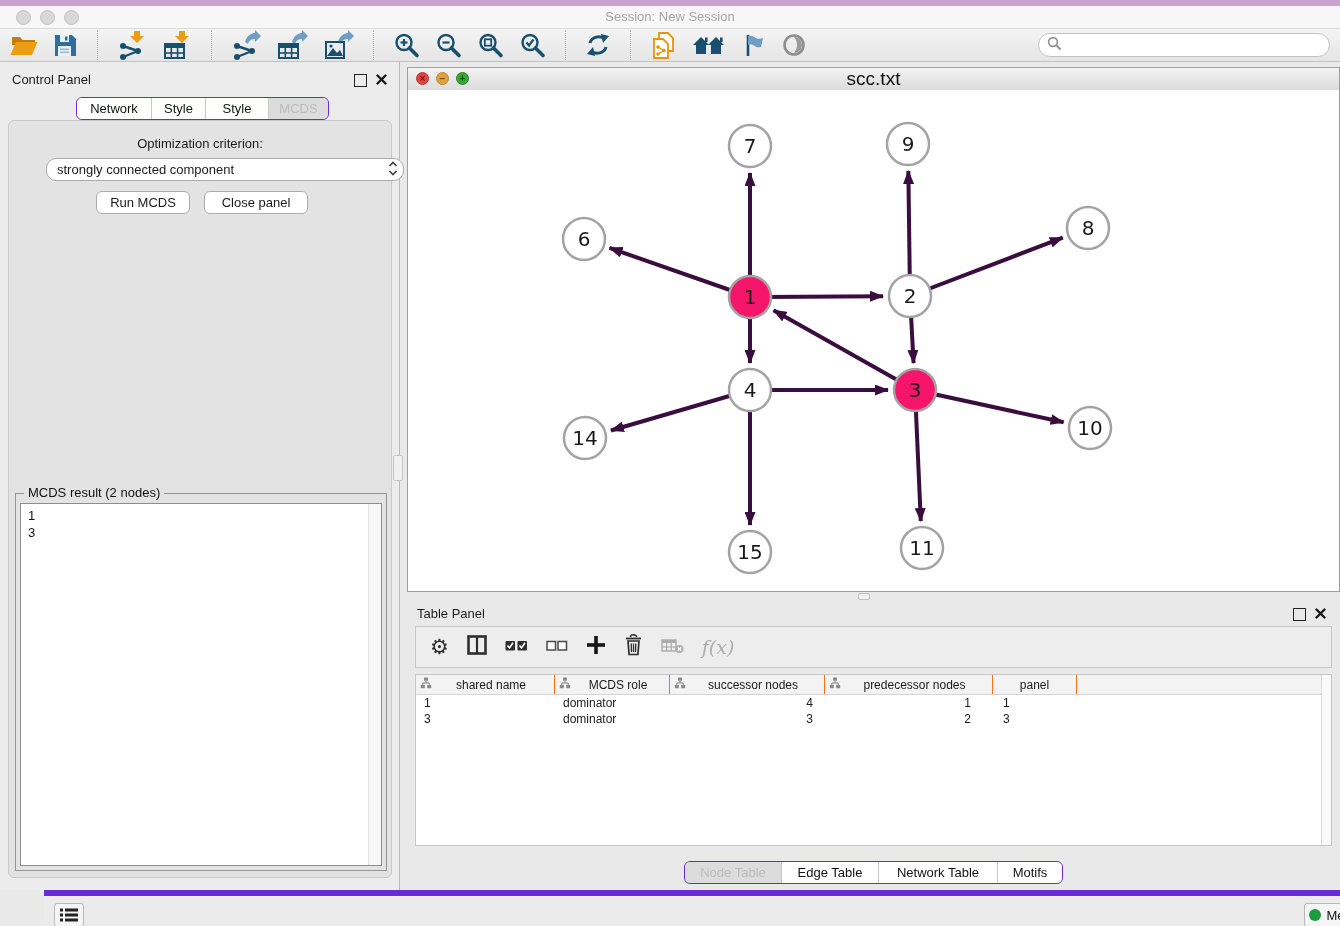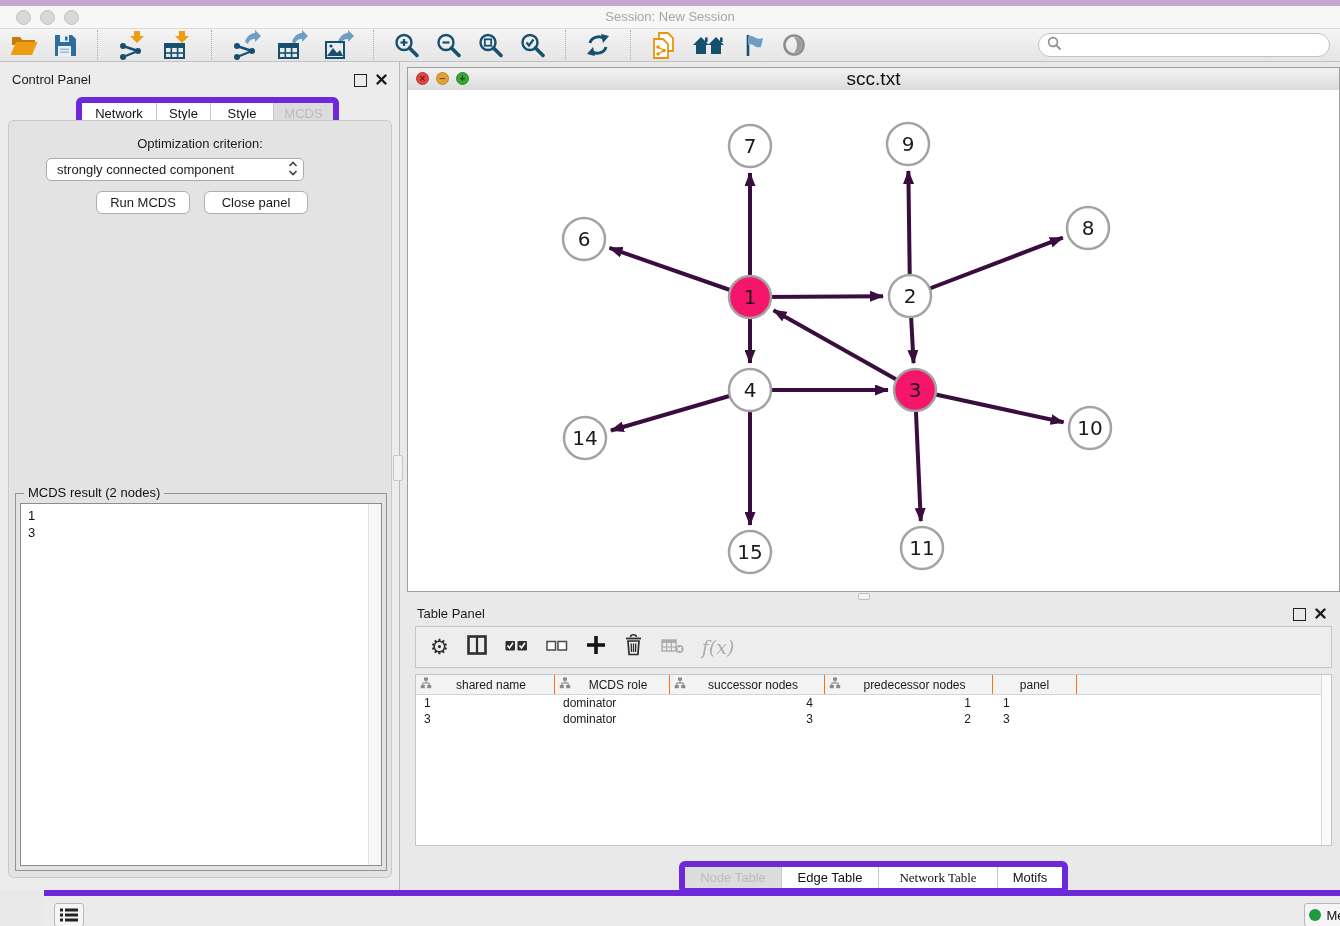--- a/index.html
+++ b/index.html
@@ -16,27 +16,27 @@
            border-bottom:1px solid #C2C2C2;display:flex;align-items:center;padding:0 10px;box-sizing:border-box;gap:15px;}
   .tb-sep{height:30px;border-left:1px dotted #ADADAD;margin:0 4px;}
   .tb-btn{display:flex;align-items:center;justify-content:center;}
   #search-wrap{margin-left:auto;display:flex;align-items:center;width:292px;height:24px;background:#fff;
                border:1px solid #C2C2C2;border-radius:13px;padding:0 8px;box-sizing:border-box;gap:5px;}
   #search-wrap input{border:none;outline:none;flex:1;font-size:13px;font-family:"Liberation Sans",sans-serif;background:transparent;}
   
   #control-panel{left:0;top:62px;width:400px;height:828px;background:#ECECEC;border-right:1px solid #B9B9B9;box-sizing:border-box;}
   #cp-title{left:12px;top:10px;font-size:13px;color:#1c1c1c;}
   .panel-max{width:11px;height:11px;border:1.6px solid #222;display:inline-block;}
-  .seg-group{display:flex;border:6px solid #6d28d9;border-radius:6px;overflow:hidden;background:#86efac;height:21px;}
+  .seg-group{display:flex;border:1px solid #6d28d9;border-radius:6px;overflow:hidden;background:#86efac;height:21px;}
   .seg{font-size:13px;line-height:21px;text-align:center;background:#fff;color:#111;border-left:1px solid #C9C9C9;cursor:default;}
   .seg:first-child{border-left:none;}
   .seg.selected{background:#DCDCDC;color:#BCBCBC;}
   #cp-body{left:8px;top:58px;width:384px;height:758px;background:#E3E3E3;border:1px solid #C9C9C9;border-radius:6px;box-sizing:border-box;}
   #opt-label{left:0;top:15px;width:100%;text-align:center;font-size:13px;color:#1a1a1a;}
-  #criterion-select{left:37px;top:37px;width:258px;height:23px;background:#fff;border:1px solid #ABABAB;border-radius:5px;
+  #criterion-select{left:37px;top:37px;width:358px;height:23px;background:#fff;border:1px solid #ABABAB;border-radius:10px;
      box-sizing:border-box;display:flex;align-items:center;font-size:13px;padding-left:10px;}
   #criterion-select .chev{margin-left:auto;margin-right:5px;}
   .cp-btn{height:23px;background:#fff;border:1px solid #ADADAD;border-radius:6px;font-size:13px;
           display:flex;align-items:center;justify-content:center;box-sizing:border-box;}
   #result-fieldset{left:6px;top:372px;width:372px;height:378px;border:1px solid #949494;box-sizing:border-box;}
   #result-legend{position:absolute;left:8px;top:-9px;background:#E3E3E3;padding:0 4px;font-size:13px;color:#111;}
   #result-box{position:absolute;left:4px;top:9px;right:4px;bottom:4px;background:#fff;border:1px solid #8C8C8C;}
   #result-text{position:absolute;left:7px;top:3px;font-size:13px;line-height:17px;white-space:pre;color:#111;}
   #result-scroll{position:absolute;right:0;top:0;bottom:0;width:12px;background:#F7F7F7;border-left:1px solid #E3E3E3;}
   #v-grip{left:393px;top:455px;width:10px;height:26px;background:#F0F0F0;border:1px solid #C6C6C6;border-radius:2px;box-sizing:border-box;}
@@ -475,21 +475,21 @@
         <div class="td c3">2</div>
         <div class="td c4">3</div>
       </div>
       <div id="nt-scroll"></div>
     </div>
 
     <div id="tp-tabs" class="abs">
       <div class="seg-group">
         <div class="seg selected" style="width:96px;">Node Table</div>
         <div class="seg" style="width:96px;">Edge Table</div>
-        <div class="seg" style="width:118px;font-family:Liberation Serif, serif;">Network Table</div>
+        <div class="seg" style="width:118px;">Network Table</div>
         <div class="seg" style="width:64px;">Motifs</div>
       </div>
     </div>
   </div>
 
   <div id="status-bar" class="abs">
     <div class="sb-btn" style="left:10px;top:7px;width:30px;height:24px;">
       <svg width="20" height="16" viewBox="0 0 20 16">
           <rect x="1" y="1.5" width="3" height="3" fill="#222"></rect>
           <rect x="6" y="1.5" width="13" height="3" fill="#222"></rect>

